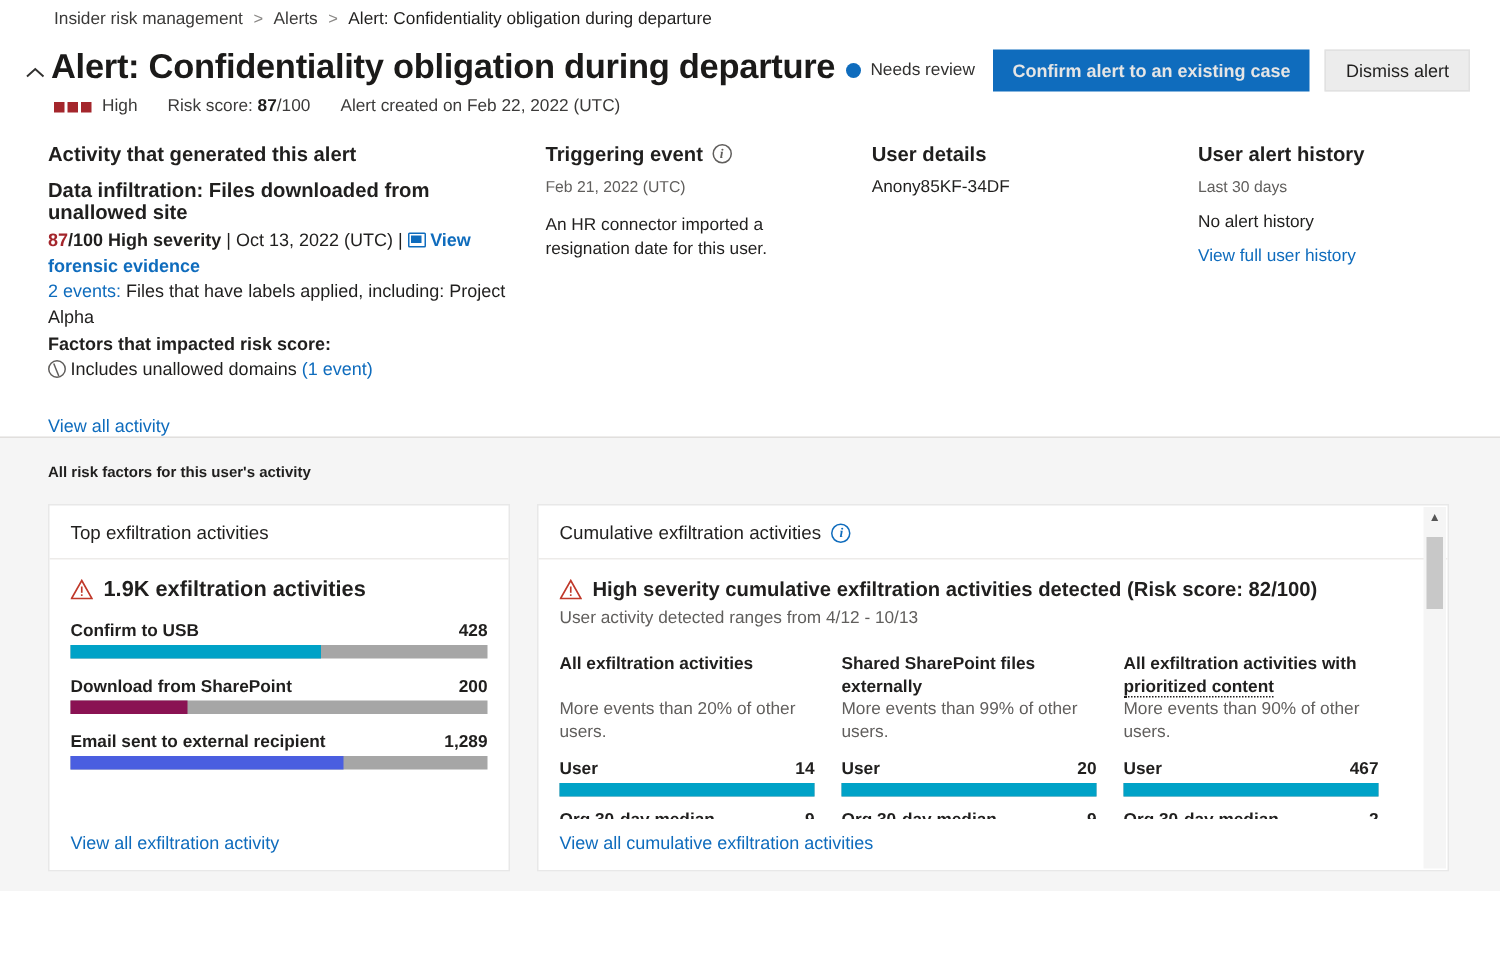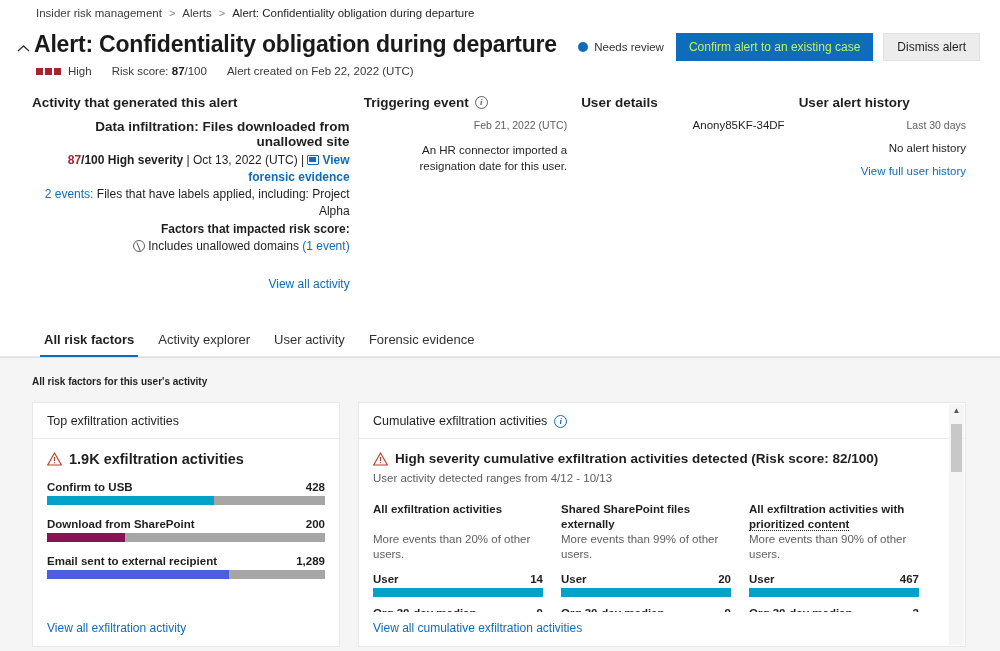--- a/index.html
+++ b/index.html
@@ -49,36 +49,36 @@
     margin-top:6px; flex:0 0 auto;
   }
   .status-chip { display:flex; align-items:center; gap:6px; font-size:11.5px; color:#323130; margin-right:2px;}
   .status-dot { width:10px; height:10px; border-radius:50%; background:#0f6cbd; display:block; }
   .btn {
     border:none; font-family:inherit; cursor:pointer;
     font-size:12px; height:28px; padding:0 13px;
     display:inline-flex; align-items:center; justify-content:center;
     white-space:nowrap;
   }
-  .btn-primary { background:#0f6cbd; color:#bef264; font-weight:400; }
+  .btn-primary { background:#0f6cbd; color:#e5e5e5; font-weight:700; }
   .btn-secondary { background:#ececec; color:#201f1e; border:1px solid #e1e1e1; }
 
   .meta-row {
     display:flex; align-items:center;
     padding:4px 0 0 36px;
     font-size:11.5px; color:#3b3a39;
   }
   .sev-squares { display:inline-flex; gap:2px; margin-right:7px; }
   .sev-squares i { width:7px; height:7px; background:#a4262c; display:block; }
   .meta-item { margin-right:20px; color:#3b3a39; }
   .meta-item b { font-weight:700; color:#201f1e; }
 
   
   .summary {
-    display:flex; padding:18px 20px 0 32px; gap:0;text-align:right;
+    display:flex; padding:18px 20px 0 32px; gap:0;
   }
   .sum-col { padding-right:14px; }
   .sum-col.c1 { width:348px; }
   .sum-col.c2 { width:228px; }
   .sum-col.c3 { width:228px; }
   .sum-col.c4 { width:190px; }
   .sum-h {
     font-size:13.5px; font-weight:700; color:#201f1e; margin:0 0 9px 0;
     display:flex; align-items:center; gap:6px;
   }
@@ -274,26 +274,20 @@
     </div>
 
     <div class="sum-col c4">
       <div class="sum-h">User alert history</div>
       <div class="sub-ts">Last 30 days</div>
       <div class="sum-plain">No alert history</div>
       <div class="sum-plain mt10"><span class="lnk">View full user history</span></div>
     </div>
   </div>
 
-  <div class="tabs">
-    <div class="tab active">All risk factors</div>
-    <div class="tab">Activity explorer</div>
-    <div class="tab">User activity</div>
-    <div class="tab">Forensic evidence</div>
-  </div>
 </div>
 
 <div class="body-pane">
   <div class="body-h">All risk factors for this user's activity</div>
 
   <div class="cards">
 
     <div class="card card-left">
       <div class="card-head">
         <span>Top exfiltration activities</span>

